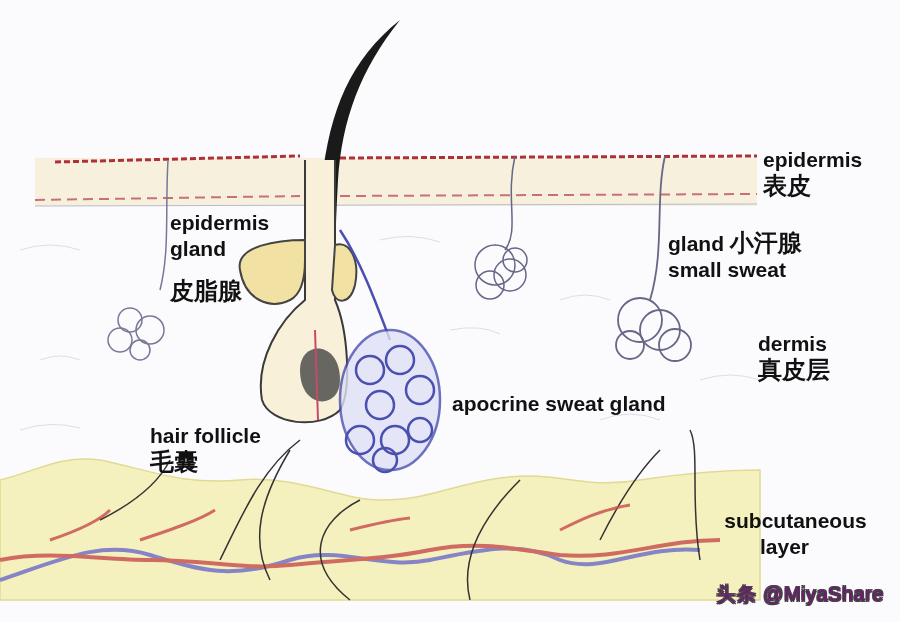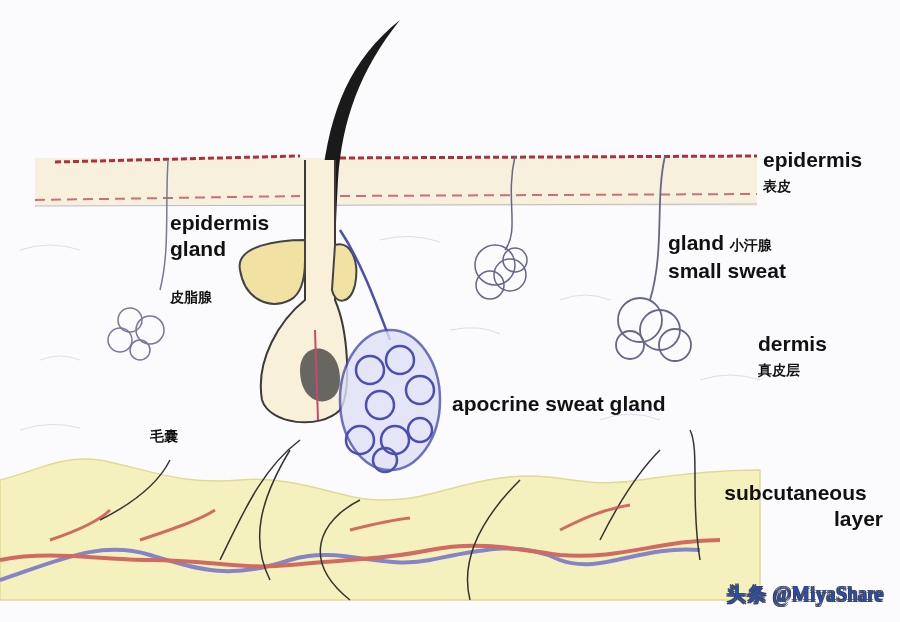--- a/index.html
+++ b/index.html
@@ -1,20 +1,20 @@
 <!DOCTYPE html>
 <html><head>
 <meta charset="utf-8">
 <style>
   html, body { margin:0; padding:0; background:#fbfbfd; }
   body { width:900px; height:622px; overflow:hidden; position:relative; font-family:"Liberation Sans", "DejaVu Sans", sans-serif; }
   #diagram { position:absolute; left:0; top:0; width:900px; height:622px; }
   .label { position:absolute; color:#111; font-weight:bold; font-size:21px; line-height:26px; white-space:nowrap; font-family:"Liberation Sans", "DejaVu Sans", sans-serif; }
-  .label .cn { font-weight:bold; font-family:"DejaVu Sans", sans-serif; font-size:14px; }
-  .watermark { position:absolute; right:16px; bottom:14px; font-size:20px; color:#1d4ed8; font-family:Liberation Serif, serif;
+  .label .cn { font-weight:bold; font-family:"DejaVu Sans", sans-serif; font-size:24px; }
+  .watermark { position:absolute; right:16px; bottom:14px; font-size:20px; color:#701a75; font-family:Liberation Sans, sans-serif;
     text-shadow: -1px -1px 0 #444, 1px -1px 0 #444, -1px 1px 0 #444, 1px 1px 0 #444; letter-spacing:0.5px; }
 </style>
 </head>
 <body>
 
 <svg id="diagram" viewBox="0 0 900 622" xmlns="http://www.w3.org/2000/svg">
 
   <rect x="0" y="0" width="900" height="622" fill="#fbfbfd"></rect>
   <g stroke="#cfcfe0" stroke-width="1" fill="none" opacity="0.7">
     <path d="M20 250 q30 -10 60 0"></path>
@@ -106,39 +106,40 @@
 </svg>
 
 <div class="label" style="left:763px; top:147px;">
   <div>epidermis</div>
   <div class="cn">表皮</div>
 </div>
 
 <div class="label" style="left:170px; top:210px;">
   <div>epidermis</div>
   <div>gland</div>
-  <div class="cn" style="margin-top:22px">皮脂腺</div>
+  <div class="cn" style="margin-top:16px">皮脂腺</div>
 </div>
 
 <div class="label" style="left:668px; top:230px;">
   <div><span>gland</span> <span class="cn">小汗腺</span></div>
   <div>small sweat</div>
 </div>
 
 <div class="label" style="left:758px; top:331px;">
   <div>dermis</div>
   <div class="cn">真皮层</div>
 </div>
 
 <div class="label" style="left:452px; top:391px;">
   <div>apocrine sweat gland</div>
 </div>
 
 <div class="label" style="left:150px; top:423px;">
+  <div>hair follicle</div>
   <div class="cn">毛囊</div>
 </div>
 
-<div class="label" style="left:708px; top:480px; text-align:center; width:175px;">
+<div class="label" style="left:708px; top:508px; text-align:center; width:175px;">
   <div>subcutaneous</div>
-  <div style="text-align:right; padding-left:52px">layer</div>
+  <div style="text-align:left; padding-left:52px">layer</div>
 </div>
 
 <div class="watermark">头条 @MiyaShare</div>
 
 </body></html>

